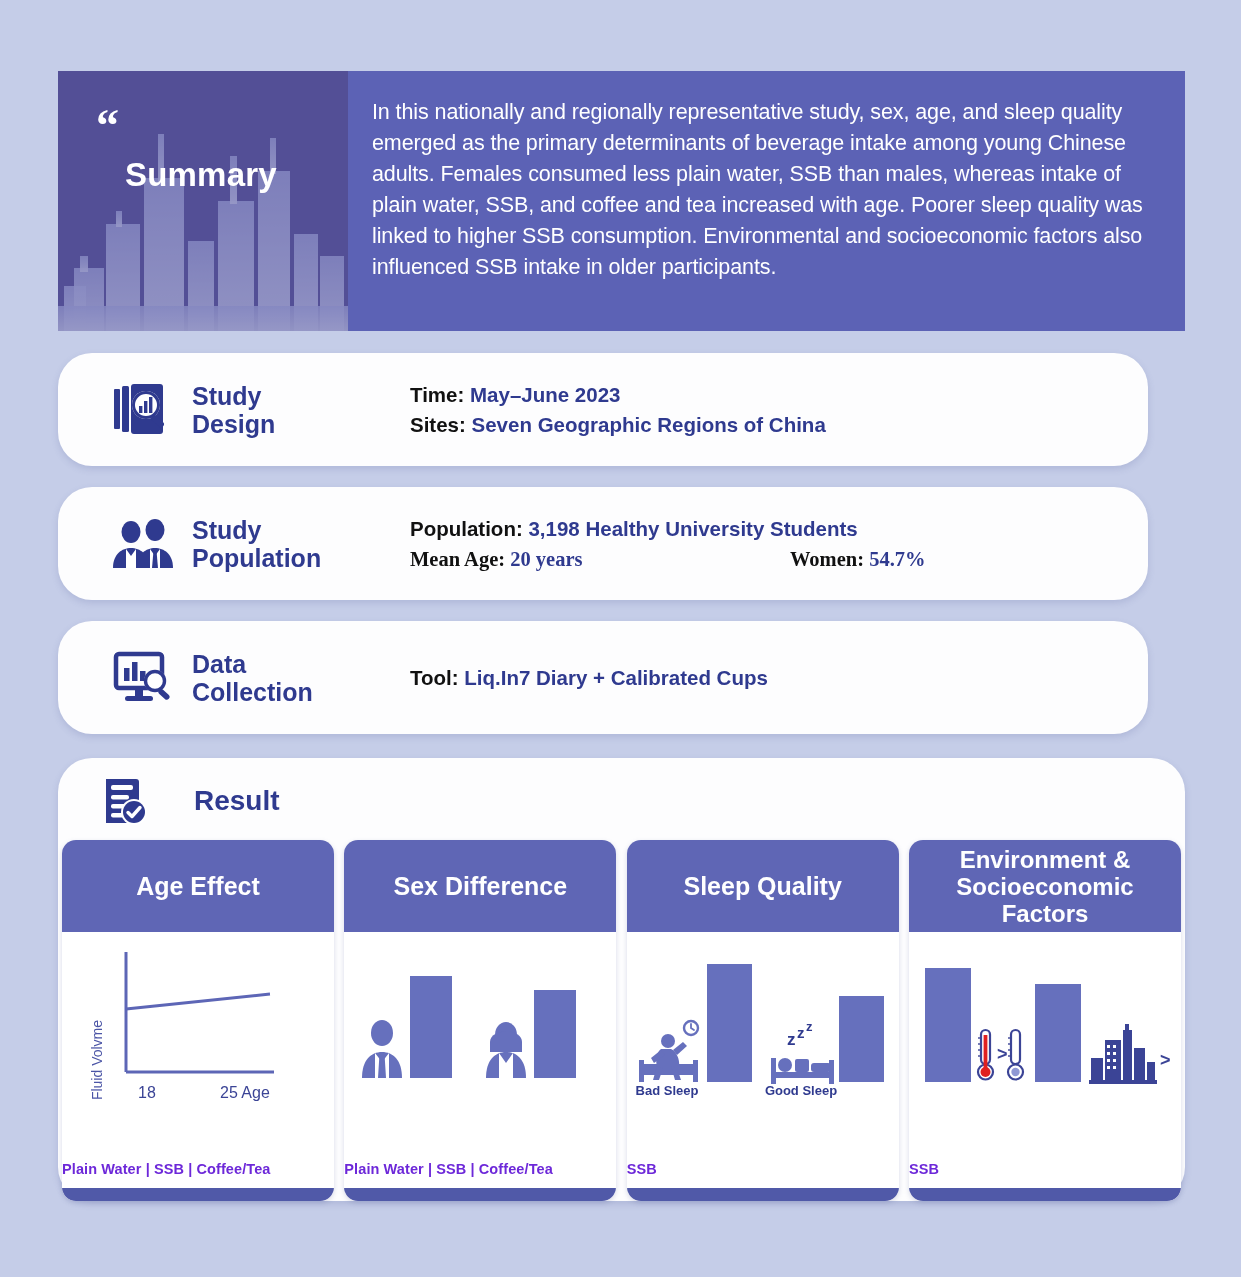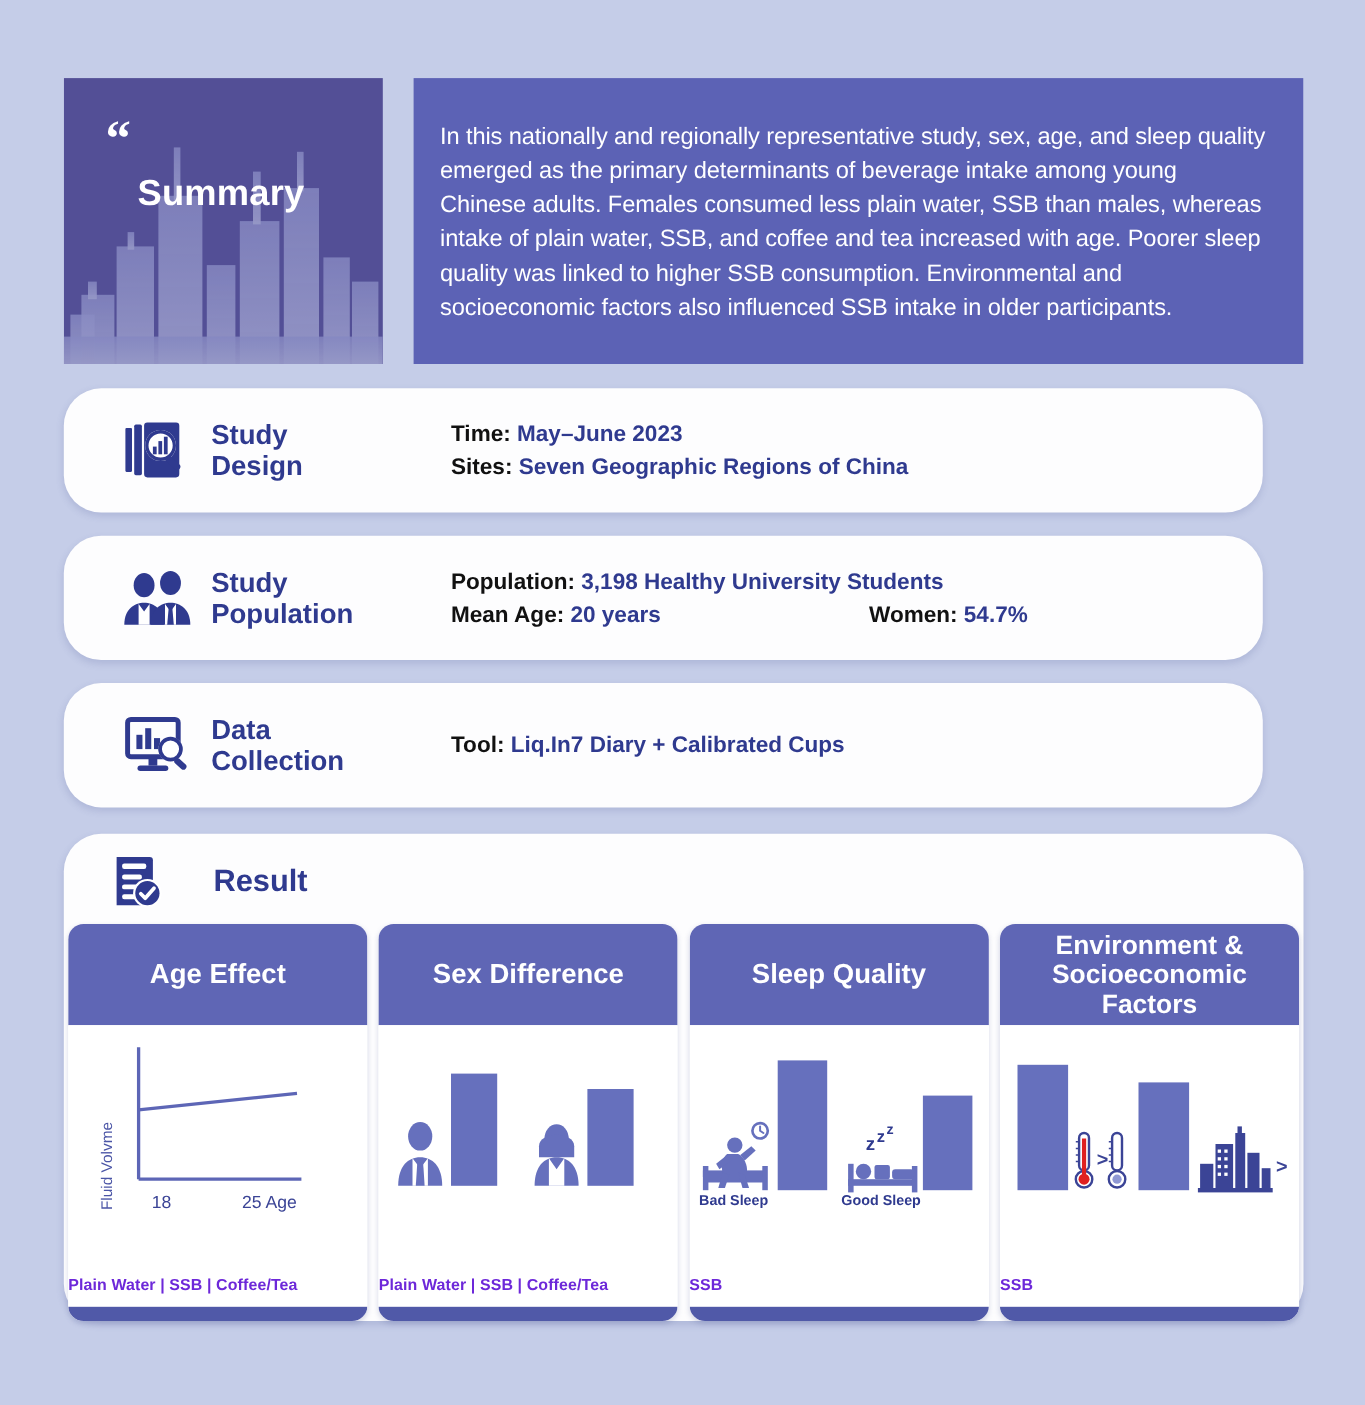--- a/index.html
+++ b/index.html
@@ -63,23 +63,22 @@
     color: #ffffff;
     font-size: 33px;
     font-weight: bold;
     letter-spacing: .2px;
     line-height: 36px;
     margin-top: 48px;
   }
   .summary-right {
     flex: 1 1 auto;
     background: #5c62b5;
-    padding: 38px 34px 20px 24px;
+    padding: 26px 34px 20px 24px;
     box-sizing: border-box;
-    margin-left: 28px;
   }
   .summary-text {
     color: #ffffff;
     font-size: 21.5px;
     line-height: 31px;
     letter-spacing: -0.1px;
   }
 
   
   .info-row {
@@ -117,21 +116,21 @@
     padding-left: 18px;
   }
   .kv {
     font-size: 20.5px;
     line-height: 30px;
     font-weight: bold;
     white-space: nowrap;
   }
   .kv .k { color: #111111; }
   .kv .v { color: #2f3a8f; }
-  .kv-inline { display: flex; }
+  .kv-inline { display: flex; font-family: Liberation Serif, serif; }
   .kv-inline .kv:first-child { flex: 0 0 380px; }
 
   
   .result-panel {
     position: absolute;
     left: 58px;
     top: 758px;
     width: 1127px;
     height: 443px;
     background: #fdfdfe;

